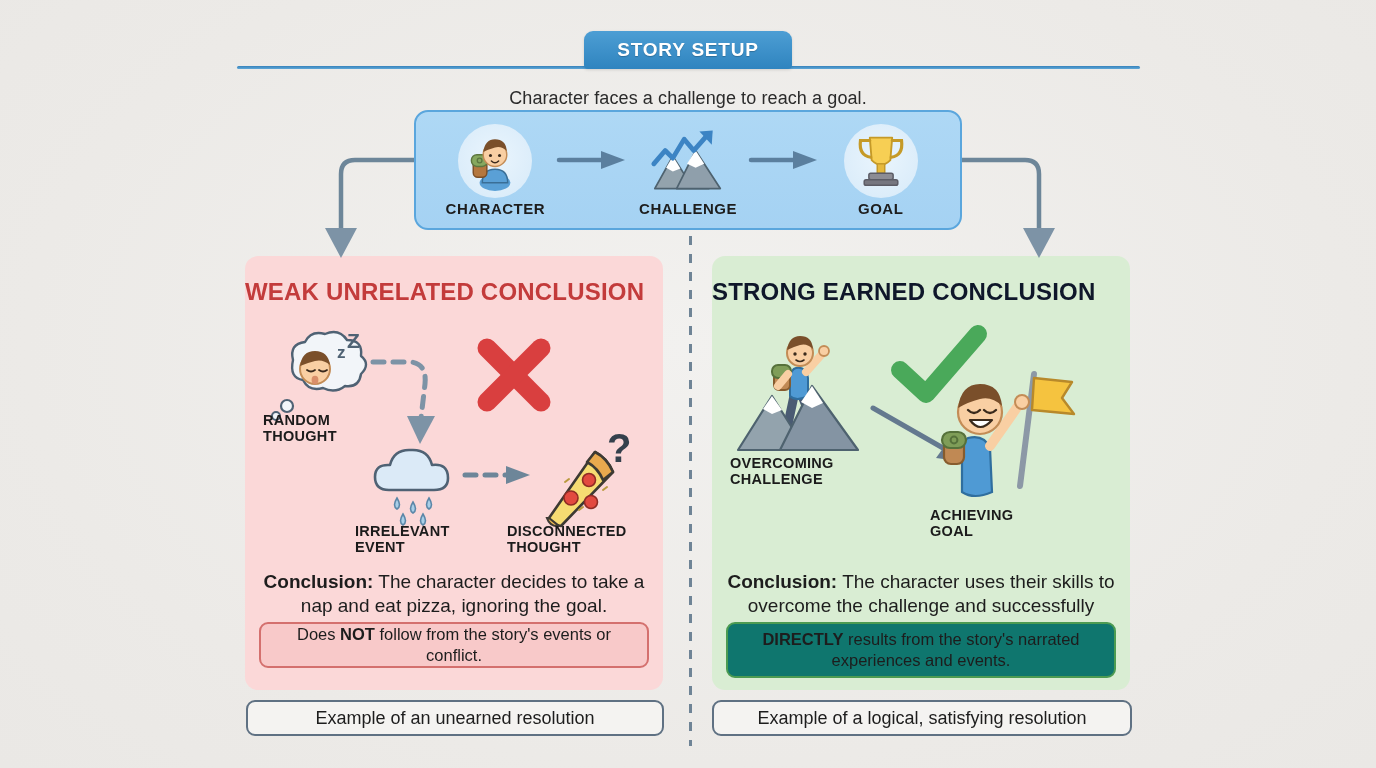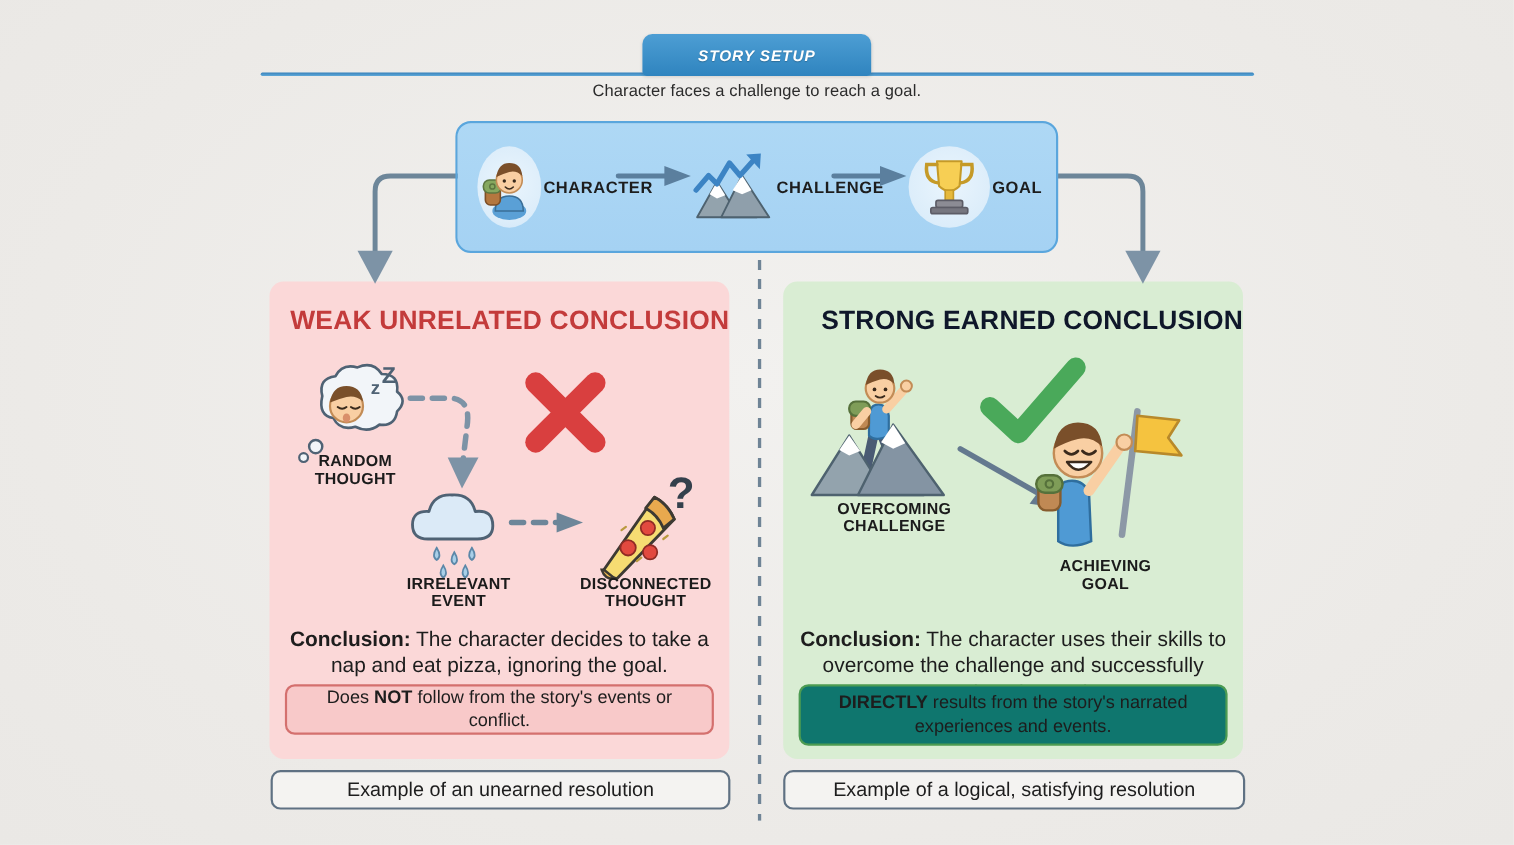--- a/index.html
+++ b/index.html
@@ -16,55 +16,54 @@
       radial-gradient(ellipse 1100px 700px at 50% 45%, #f2f1ef 0%, #eceae7 60%, #e9e7e4 100%);
   }
 
   
   .setup-badge {
     position: absolute; left: 584px; top: 31px;
     width: 208px; height: 38px;
     background: linear-gradient(180deg, #4d9ed4 0%, #2f84bf 100%);
     border-radius: 9px 9px 4px 4px;
     display: flex; align-items: center; justify-content: center;
-    color: #ffffff; font-size: 14px; font-weight: bold;
+    color: #ffffff; font-size: 19px; font-weight: bold;
     letter-spacing: 0.8px;
     text-shadow: 0 1px 1px rgba(0,0,0,.22);
     box-shadow: 0 1px 3px rgba(0,0,0,.12);
     z-index: 4;
-    font-style: italic;
   }
   .header-rule {
     position: absolute; left: 237px; top: 66px;
     width: 903px; height: 3px;
     background: linear-gradient(180deg, #3782bb 0%, #5fa8d8 100%);
     border-radius: 2px;
     z-index: 3;
   }
   .setup-subtitle {
-    position: absolute; left: 0; top: 74px; width: 1376px;
+    position: absolute; left: 0; top: 88px; width: 1376px;
     text-align: center;
-    font-size: 15px; color: #2b2b2b;
+    font-size: 18px; color: #2b2b2b;
     letter-spacing: .1px;
   }
 
   
   .setup-box {
     position: absolute; left: 414px; top: 110px;
     width: 548px; height: 120px;
     background: linear-gradient(180deg, #aed8f5 0%, #a5d2f3 100%);
     border: 2.5px solid #5aa6dd;
     border-radius: 14px;
     display: flex; align-items: center; justify-content: space-between;
     padding: 0 18px;
     z-index: 3;
   }
   .setup-node {
     width: 126px;
-    display: flex; flex-direction: row; align-items: center;
+    display: flex; flex-direction: column; align-items: center;
     gap: 2px;
   }
   .node-circle {
     width: 74px; height: 74px; border-radius: 50%;
     background: radial-gradient(circle at 50% 45%, #eaf5fd 0%, #dcedfa 70%, #cfe6f8 100%);
     display: flex; align-items: center; justify-content: center;
   }
   .node-circle.plain { background: none; }
   .node-label {
     font-size: 15px; font-weight: bold; color: #1d1d1d;
@@ -90,31 +89,31 @@
   .panel {
     position: absolute; top: 256px; width: 418px; height: 434px;
     border-radius: 13px;
     z-index: 1;
   }
   .panel.weak   { left: 245px;  background: #fbd8d8; }
   .panel.strong { left: 712px;  background: #d9edd3; }
 
   .panel-title {
     position: absolute; top: 22px; width: 100%;
-    text-align: right;
+    text-align: left;
     font-size: 24px; font-weight: bold; letter-spacing: .2px;
   }
   .weak   .panel-title { color: #c33b3b; }
   .strong .panel-title { color: #0f172a; }
 
   
   .icon-abs { position: absolute; }
   .icon-caption {
     font-size: 14.5px; font-weight: bold; color: #1b1b1b;
-    text-align: center; line-height: 1.08; letter-spacing: .3px;
+    line-height: 1.08; letter-spacing: .3px;
   }
 
   
   .conclusion {
     position: absolute; left: 14px; width: 390px;
     font-size: 19px; color: #1d1d1d; text-align: center;
     line-height: 1.28;
   }
   .conclusion b { font-weight: bold; }
   .weak   .conclusion { top: 314px; }

